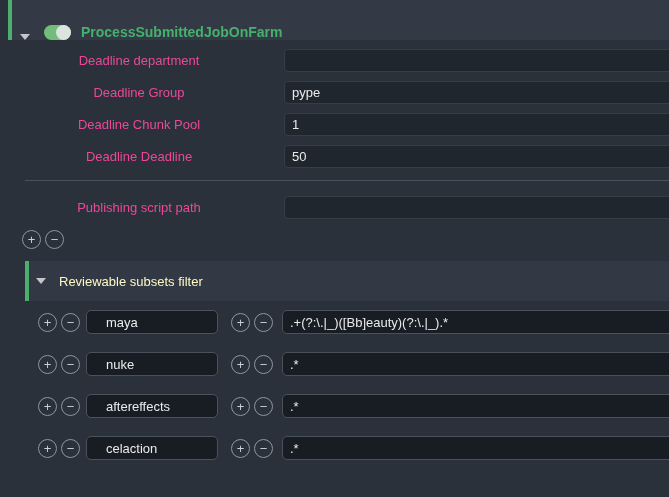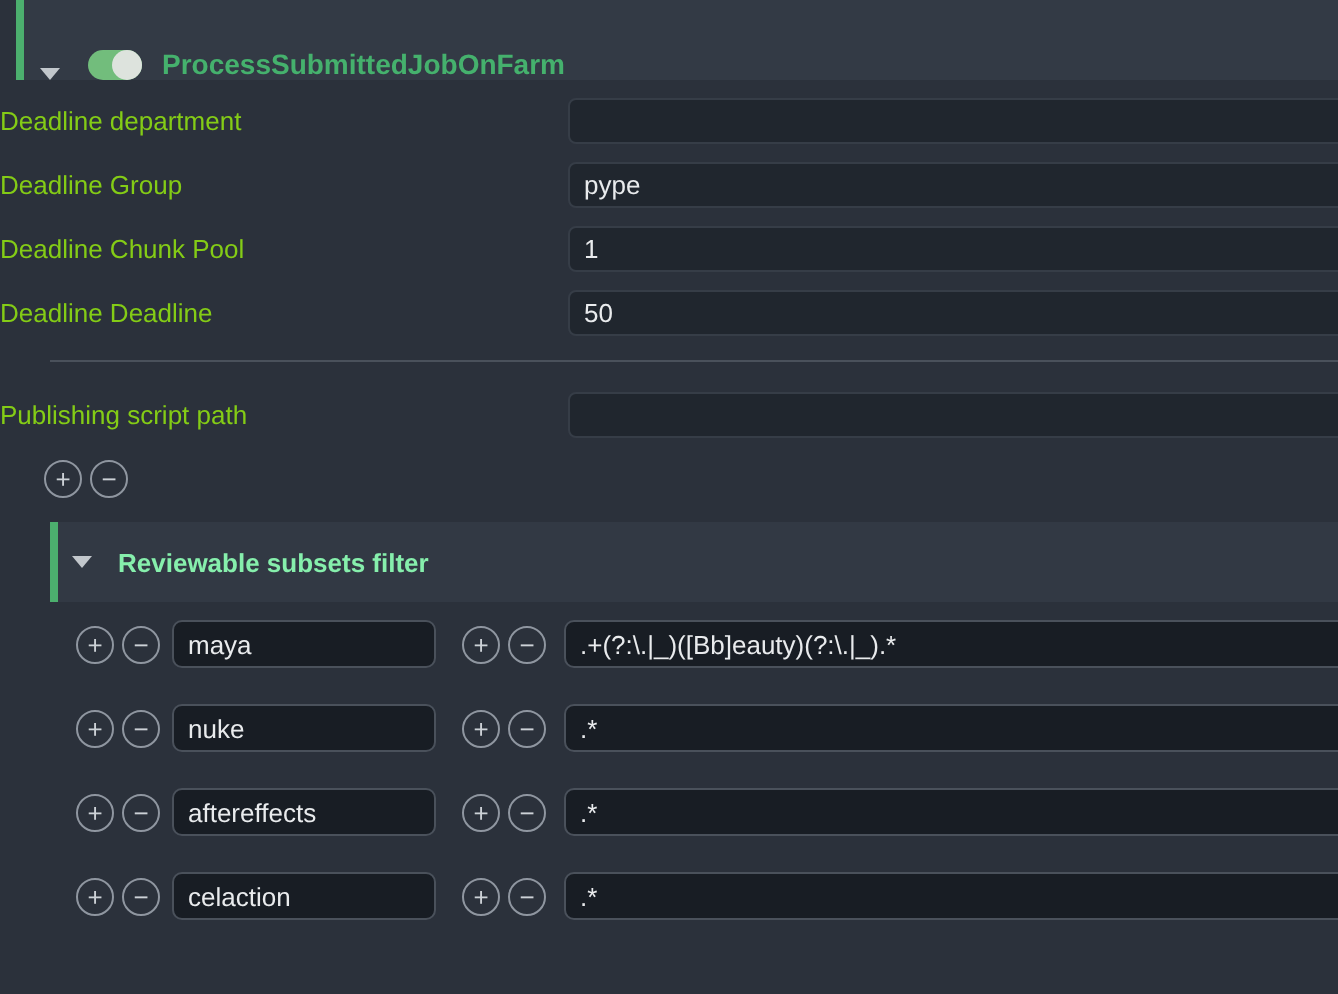--- a/index.html
+++ b/index.html
@@ -55,22 +55,22 @@
 
   
   .form { margin-top: 4px; }
   .frow {
     display: flex;
     align-items: center;
     height: 32px;
   }
   .flabel {
     width: 278px;
-    text-align: left;
-    color: #84cc16;
+    text-align: center;
+    color: #ec4899;
     flex: none;
   }
   input {
     font-family: "Liberation Sans", "DejaVu Sans", sans-serif;
     font-size: 13px;
     color: #e9ebed;
     outline: none;
     box-sizing: border-box;
   }
   .finput {
@@ -111,39 +111,39 @@
     margin-top: 6px;
     height: 40px;
     background: #323944;
     border-left: 4px solid #4caf6e;
     display: flex;
     align-items: center;
   }
   .subsection-header .chevron { margin-left: 7px; }
   .sub-title {
     margin-left: 13px;
-    font-weight: bold;
-    font-size: 13px;
-    color: #86efac;
+    font-weight: normal;
+    font-size: 13px;
+    color: #fef9c3;
   }
 
   .filter-row {
     display: flex;
     align-items: center;
     height: 42px;
     padding-left: 38px;
   }
   .key-input {
     width: 132px;
     height: 24px;
     margin-left: 6px;
     background: #181d24;
     border: 1px solid #4a515b;
     border-radius: 5px;
-    padding: 0 7px;
+    padding: 0 19px;
     flex: none;
   }
   .filter-row .grp2 { margin-left: 13px; display: flex; align-items: center; }
   .value-input {
     flex: 1;
     height: 24px;
     margin-left: 9px;
     margin-right: -6px;
     background: #181d24;
     border: 1px solid #4a515b;

